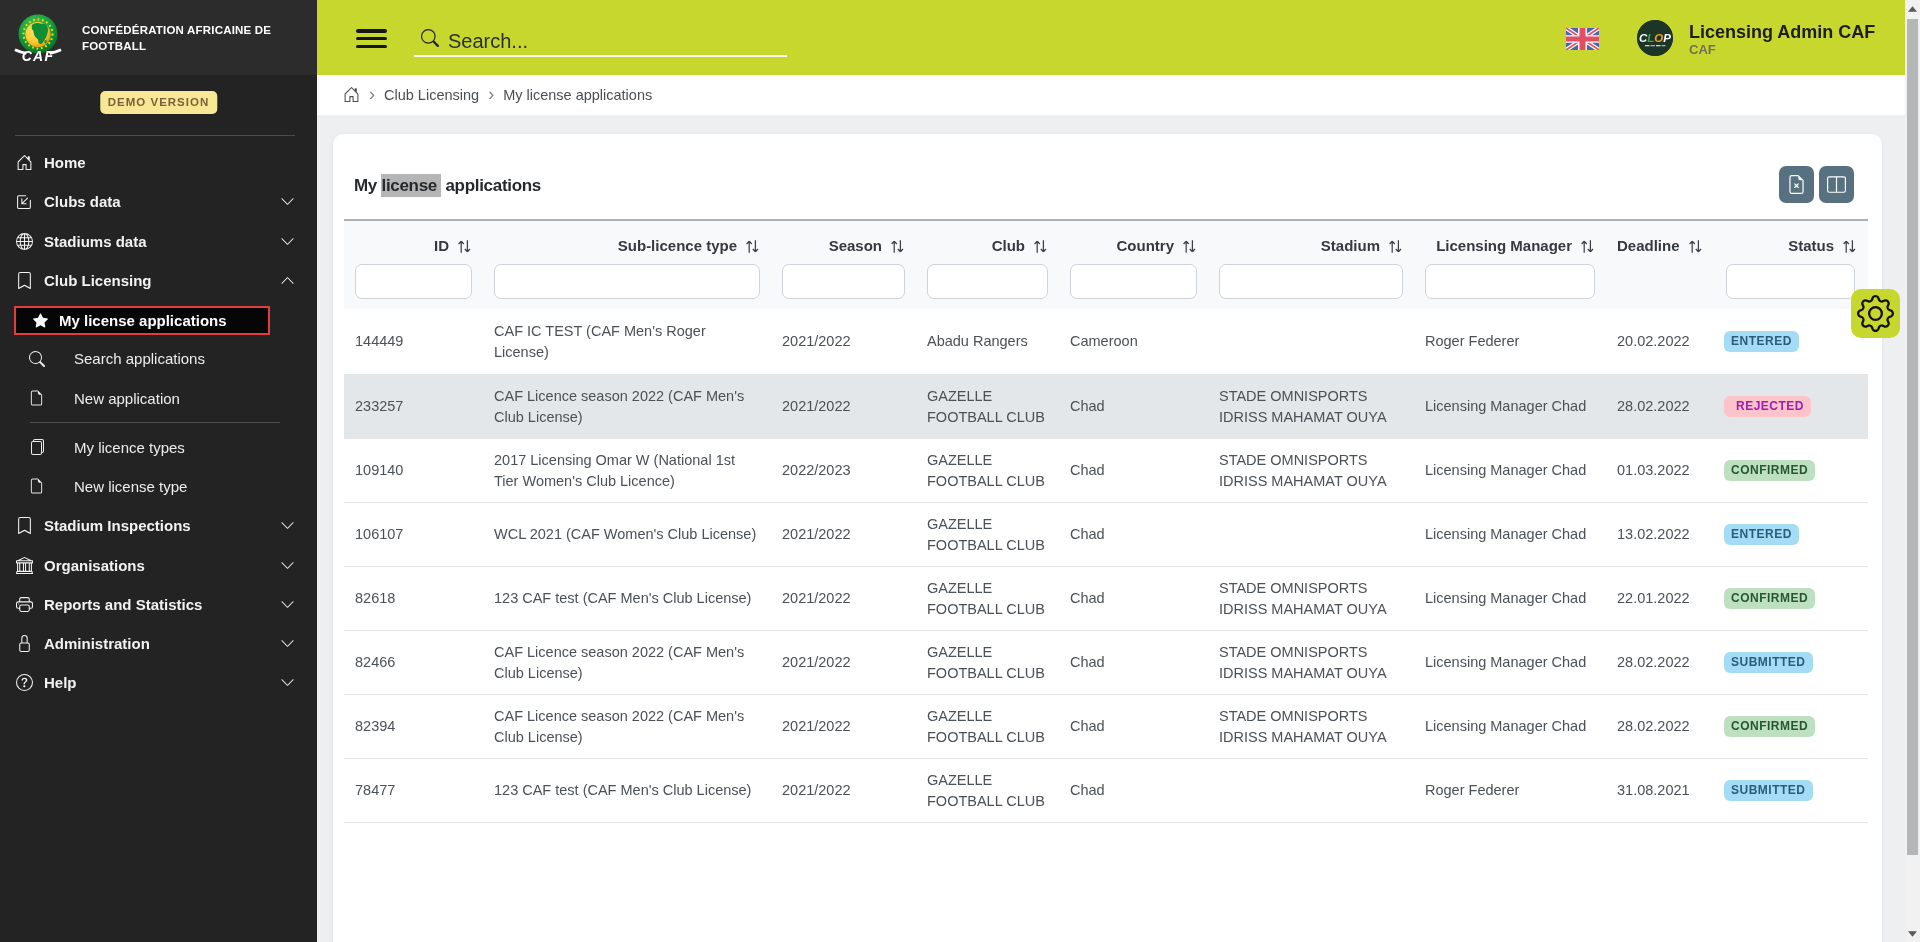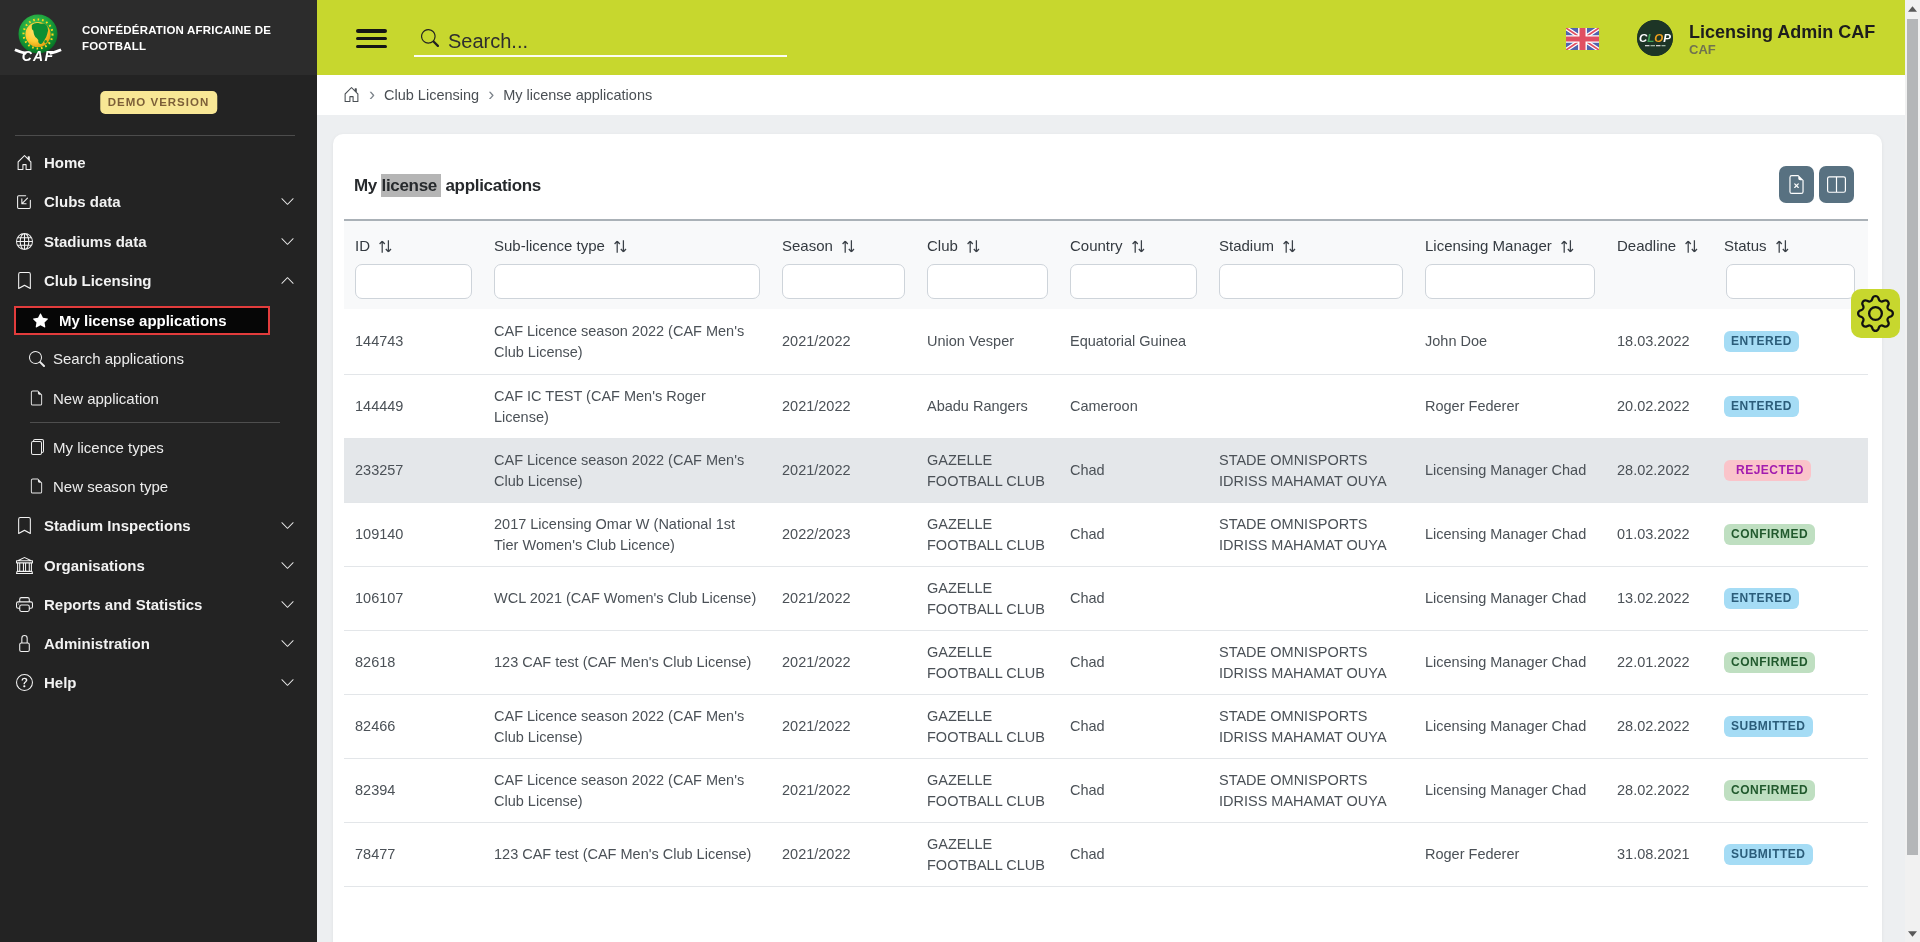--- a/index.html
+++ b/index.html
@@ -11,21 +11,21 @@
   #brand { position:absolute; left:82px; top:22px; color:#fff; font-weight:bold; font-size:11.5px; line-height:16px; letter-spacing:0.2px; }
   #demo { position:absolute; left:50%; transform:translateX(-50%); top:91px; height:23px; padding:0 8px; white-space:nowrap; background:#f8e795; border-radius:5px; color:#7c5f38; font-weight:bold; font-size:11.5px; letter-spacing:1.0px; text-align:center; line-height:23px; }
   #sideSep { position:absolute; left:15px; top:135px; width:280px; height:1px; background:#4c4c4c; }
   #nav { position:absolute; left:0; top:142.8px; width:317px; }
   .mi { height:39.3px; display:flex; align-items:center; position:relative; color:#f2f2f2; }
   .mi.top { font-weight:bold; font-size:15px; }
   .mi.sub { font-weight:normal; font-size:15px; color:#ececec; }
   .mi .ic { position:absolute; left:16px; width:17px; height:17px; display:flex; }
   .mi.sub .ic { left:29px; width:16px; height:16px; }
   .mi .lb { position:absolute; left:44px; white-space:nowrap; }
-  .mi.sub .lb { left:53px; }
+  .mi.sub .lb { left:74px; }
   .mi .ch { position:absolute; left:280px; width:15px; height:15px; }
   .sepline { height:9.6px; position:relative; }
   .sepline div { position:absolute; left:30px; top:4.5px; width:250px; height:1px; background:#4e4e4e; }
   #active { position:absolute; left:14px; top:306.4px; width:256px; height:29px; background:#060606; border:2px solid #e23c3c; display:flex; align-items:center; z-index:2; }
   #active .ic { position:absolute; left:17px; width:15px; height:15px; display:flex; }
   #active .lb { position:absolute; left:43px; color:#fff; font-weight:bold; font-size:15px; white-space:nowrap; }
   
   #topbar { position:absolute; left:317px; top:0; width:1588px; height:75px; background:#c7d72e; z-index:4; }
   #burger { position:absolute; left:39px; top:29px; width:31px; }
   #burger div { height:3.6px; background:#151515; border-radius:2px; margin-bottom:4.2px; }
@@ -49,21 +49,21 @@
   #btn1 { left:1446px; }
   #btn2 { left:1486px; }
 </style>
 </head>
 <body>
 <style>
   
   #tblwrap { position:absolute; left:11px; top:85px; width:1524px; }
   table { border-collapse:collapse; table-layout:fixed; width:1524px; font-size:14.5px; }
   thead { background:#f8f9fa; }
-  thead tr.lblrow th { border-top:2.5px solid #aab1b7; padding:14px 11px 0 11px; text-align:left; font-size:15px; line-height:21px; font-weight:normal; color:#343a40; white-space:nowrap; }
+  thead tr.lblrow th { border-top:2.5px solid #aab1b7; padding:14px 11px 0 11px; text-align:right; font-size:15px; line-height:21px; font-weight:bold; color:#343a40; white-space:nowrap; }
   thead tr.ftrrow th { padding:8px 11px 10px 11px; }
   thead input { width:100%; height:35px; border:1px solid #ced4da; border-radius:7px; background:#fff; outline:none; }
   tbody td { padding:10.5px 11px; border-bottom:1px solid #e3e6e9; color:#4b5157; line-height:21px; vertical-align:middle; background:#fff; }
   tbody tr.gray td { background:#e4e7ea; }
   tbody tr:first-child td { padding-top:11.5px; padding-bottom:11.5px; }
   .pill { display:inline-block; height:21px; line-height:21px; vertical-align:top; font-size:12px; font-weight:bold; letter-spacing:0.5px; padding:0 7px; border-radius:6px; }
   .p-blue { background:#a5dcf5; color:#2b5d7a; }
   .p-red { background:#fac4ca; color:#a21caf;padding-left:12px; }
   .p-green { background:#bfdfc1; color:#21592d; }
   .sorti { vertical-align:-2.5px; margin-left:8px; }
@@ -217,21 +217,21 @@
           </svg>
         </span>
         <span class="lb">My licence types</span>
       </div>
   <div class="mi sub">
         <span class="ic">
           <svg width="15" height="16" fill="#ececec">
             <use href="#i-file"></use>
           </svg>
         </span>
-        <span class="lb">New season type</span>
+        <span class="lb">New license type</span>
       </div>
   <div class="mi top">
         <span class="ic">
           <svg width="17" height="17" fill="#f2f2f2">
             <use href="#i-bmark"></use>
           </svg>
         </span>
         <span class="lb">Stadium Inspections</span>
         <span class="ch"><svg width="15" height="15" fill="#e8e8e8">
             <use href="#i-chevd"></use>
@@ -408,31 +408,20 @@
               <th><input style=""></th>
               <th><input style=""></th>
               <th><input style=""></th>
               <th><input style=""></th>
               <th></th>
               <th><input style="width: 129px;"></th>
     </tr>
    </thead>
    <tbody>
     <tr>
-              <td>144743</td>
-              <td>CAF Licence season 2022 (CAF Men's Club License)</td>
-              <td>2021/2022</td>
-              <td>Union Vesper</td>
-              <td>Equatorial Guinea</td>
-              <td></td>
-              <td>John Doe</td>
-              <td>18.03.2022</td>
-              <td><span class="pill p-blue">ENTERED</span></td>
-            </tr>
-    <tr>
               <td>144449</td>
               <td>CAF IC TEST (CAF Men's Roger License)</td>
               <td>2021/2022</td>
               <td>Abadu Rangers</td>
               <td>Cameroon</td>
               <td></td>
               <td>Roger Federer</td>
               <td>20.02.2022</td>
               <td><span class="pill p-blue">ENTERED</span></td>
             </tr>

